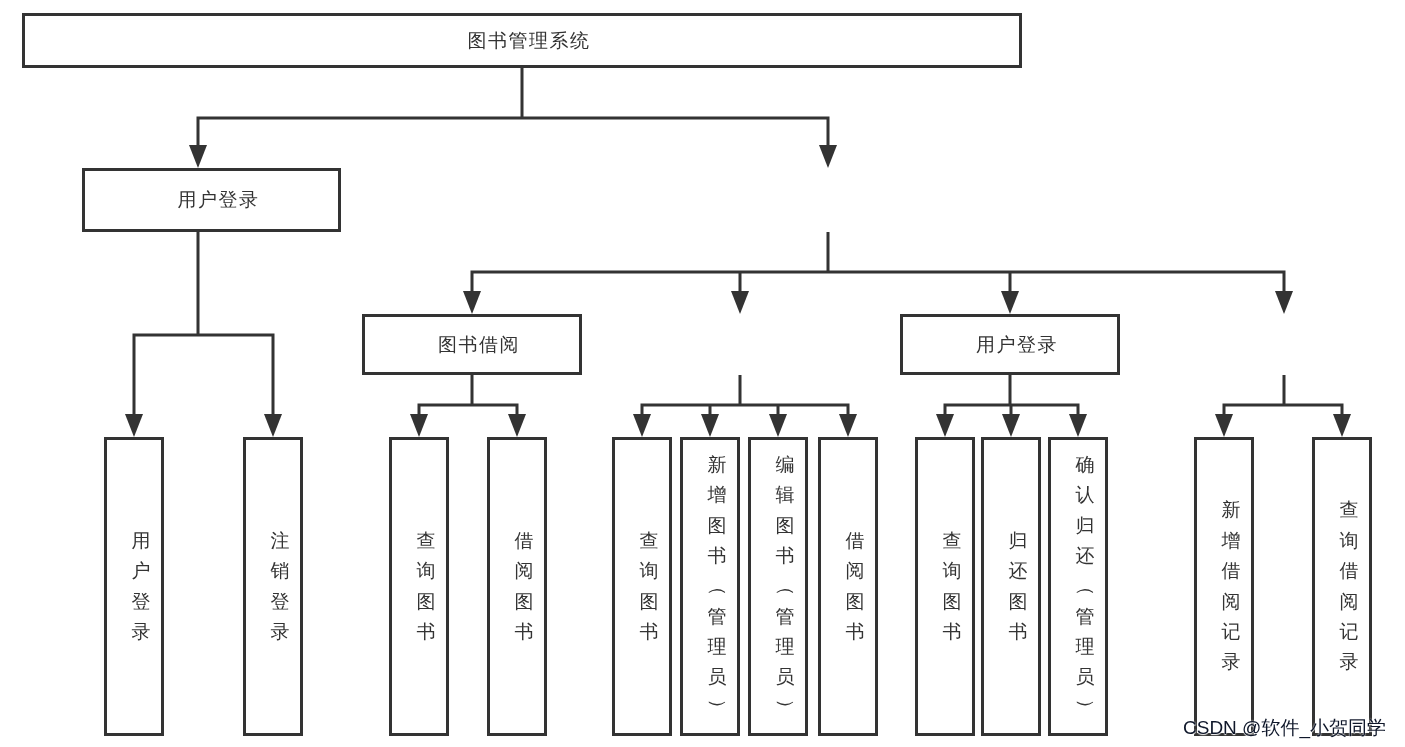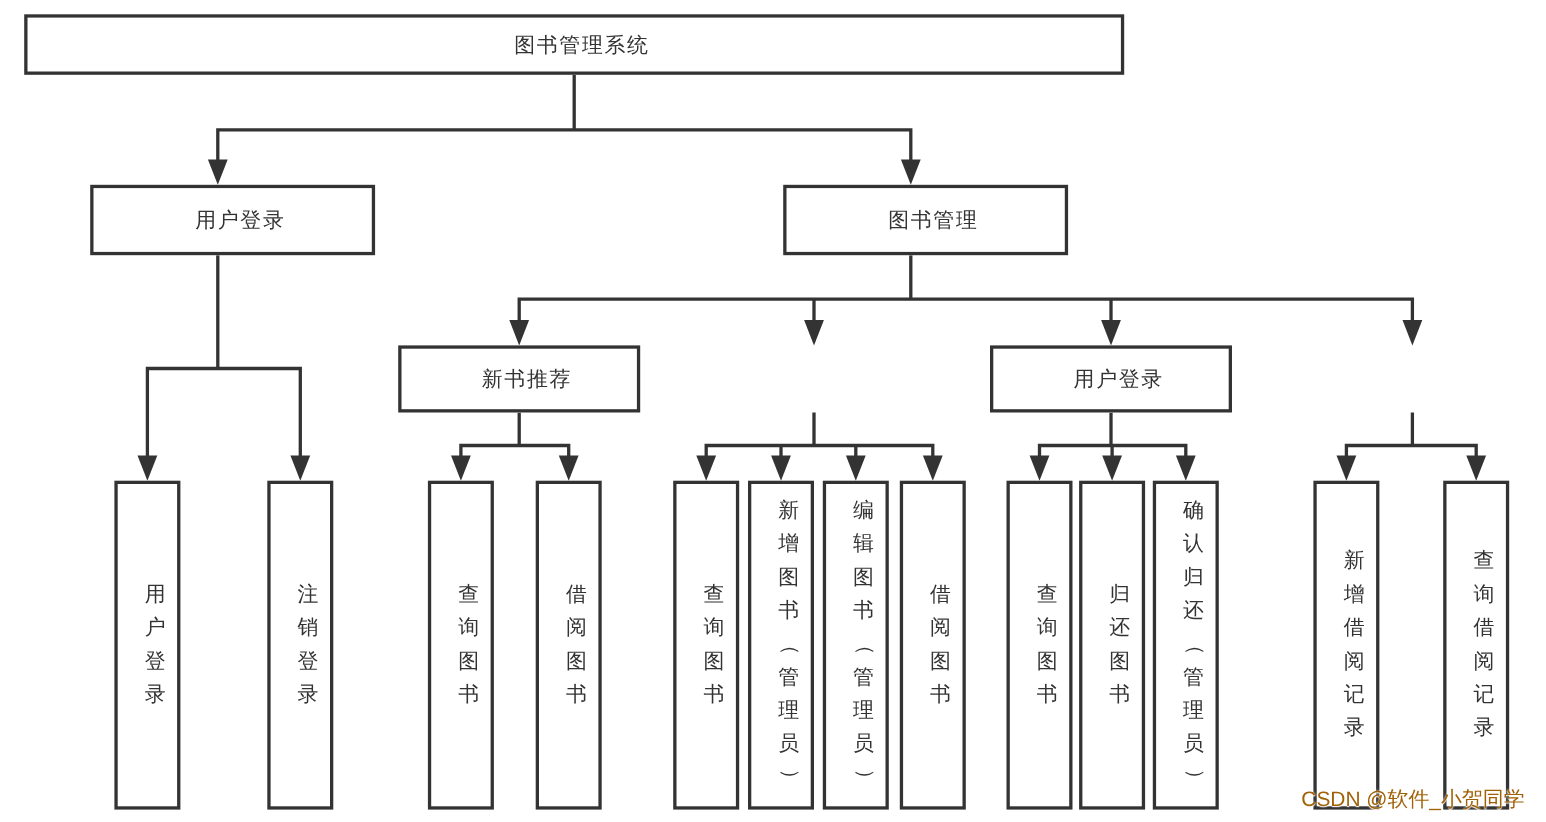--- a/index.html
+++ b/index.html
@@ -18,21 +18,21 @@
   .box.l3{top:314px;width:220px;height:61px;}
   .box.v{top:437px;width:60px;height:299px;}
   .vtext{
     display:flex;flex-direction:column;align-items:center;justify-content:center;
     height:100%;font-size:19px;
   }
   .vchar{display:block;line-height:1.6;}
   .vchar.rot{transform:rotate(90deg);}
   .watermark{
     position:absolute;left:1183px;top:716px;z-index:5;font-size:19px;line-height:1.3;
-    color:#a16207;white-space:nowrap;text-shadow:0 0 2px #ffffff,0 1px 1px #ffffff;
+    color:#0f172a;white-space:nowrap;text-shadow:0 0 2px #ffffff,0 1px 1px #ffffff;
   }
 </style>
 </head>
 <body>
 
 <div class="canvas">
 
   <svg class="connectors" width="1405" height="747" viewBox="0 0 1405 747" fill="none" stroke="#333333" stroke-width="3">
 
     <g>
@@ -83,26 +83,23 @@
     </g>
   </svg>
 
   <div class="box h root">
     <span class="hlabel">图书管理系统</span>
   </div>
 
   <div class="box h l2" style="left:82px">
     <span class="hlabel">用户登录</span>
   </div>
-  <div class="box h l2" style="left:712px">
-    <span class="hlabel">图书管理</span>
-  </div>
 
   <div class="box h l3" style="left:362px">
-    <span class="hlabel">新书推荐</span>
+    <span class="hlabel">图书借阅</span>
   </div>
   <div class="box h l3" style="left:900px">
     <span class="hlabel">用户登录</span>
   </div>
 
   <div class="box v" style="left:104px">
     <span class="vtext">
         <span class="vchar">用</span>
         <span class="vchar">户</span>
         <span class="vchar">登</span>

